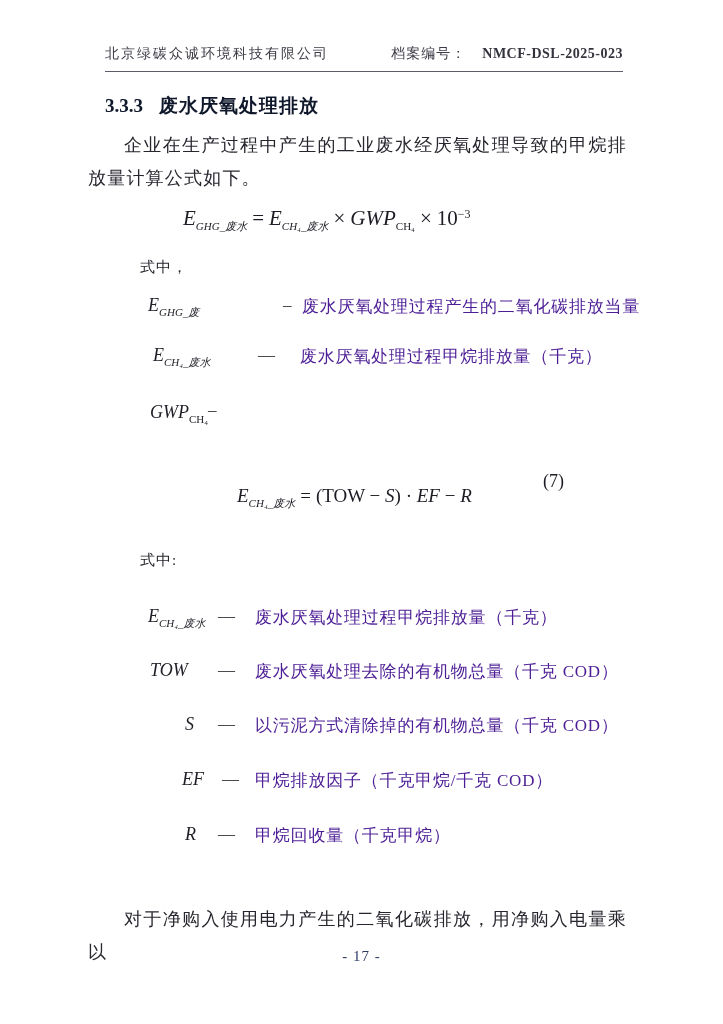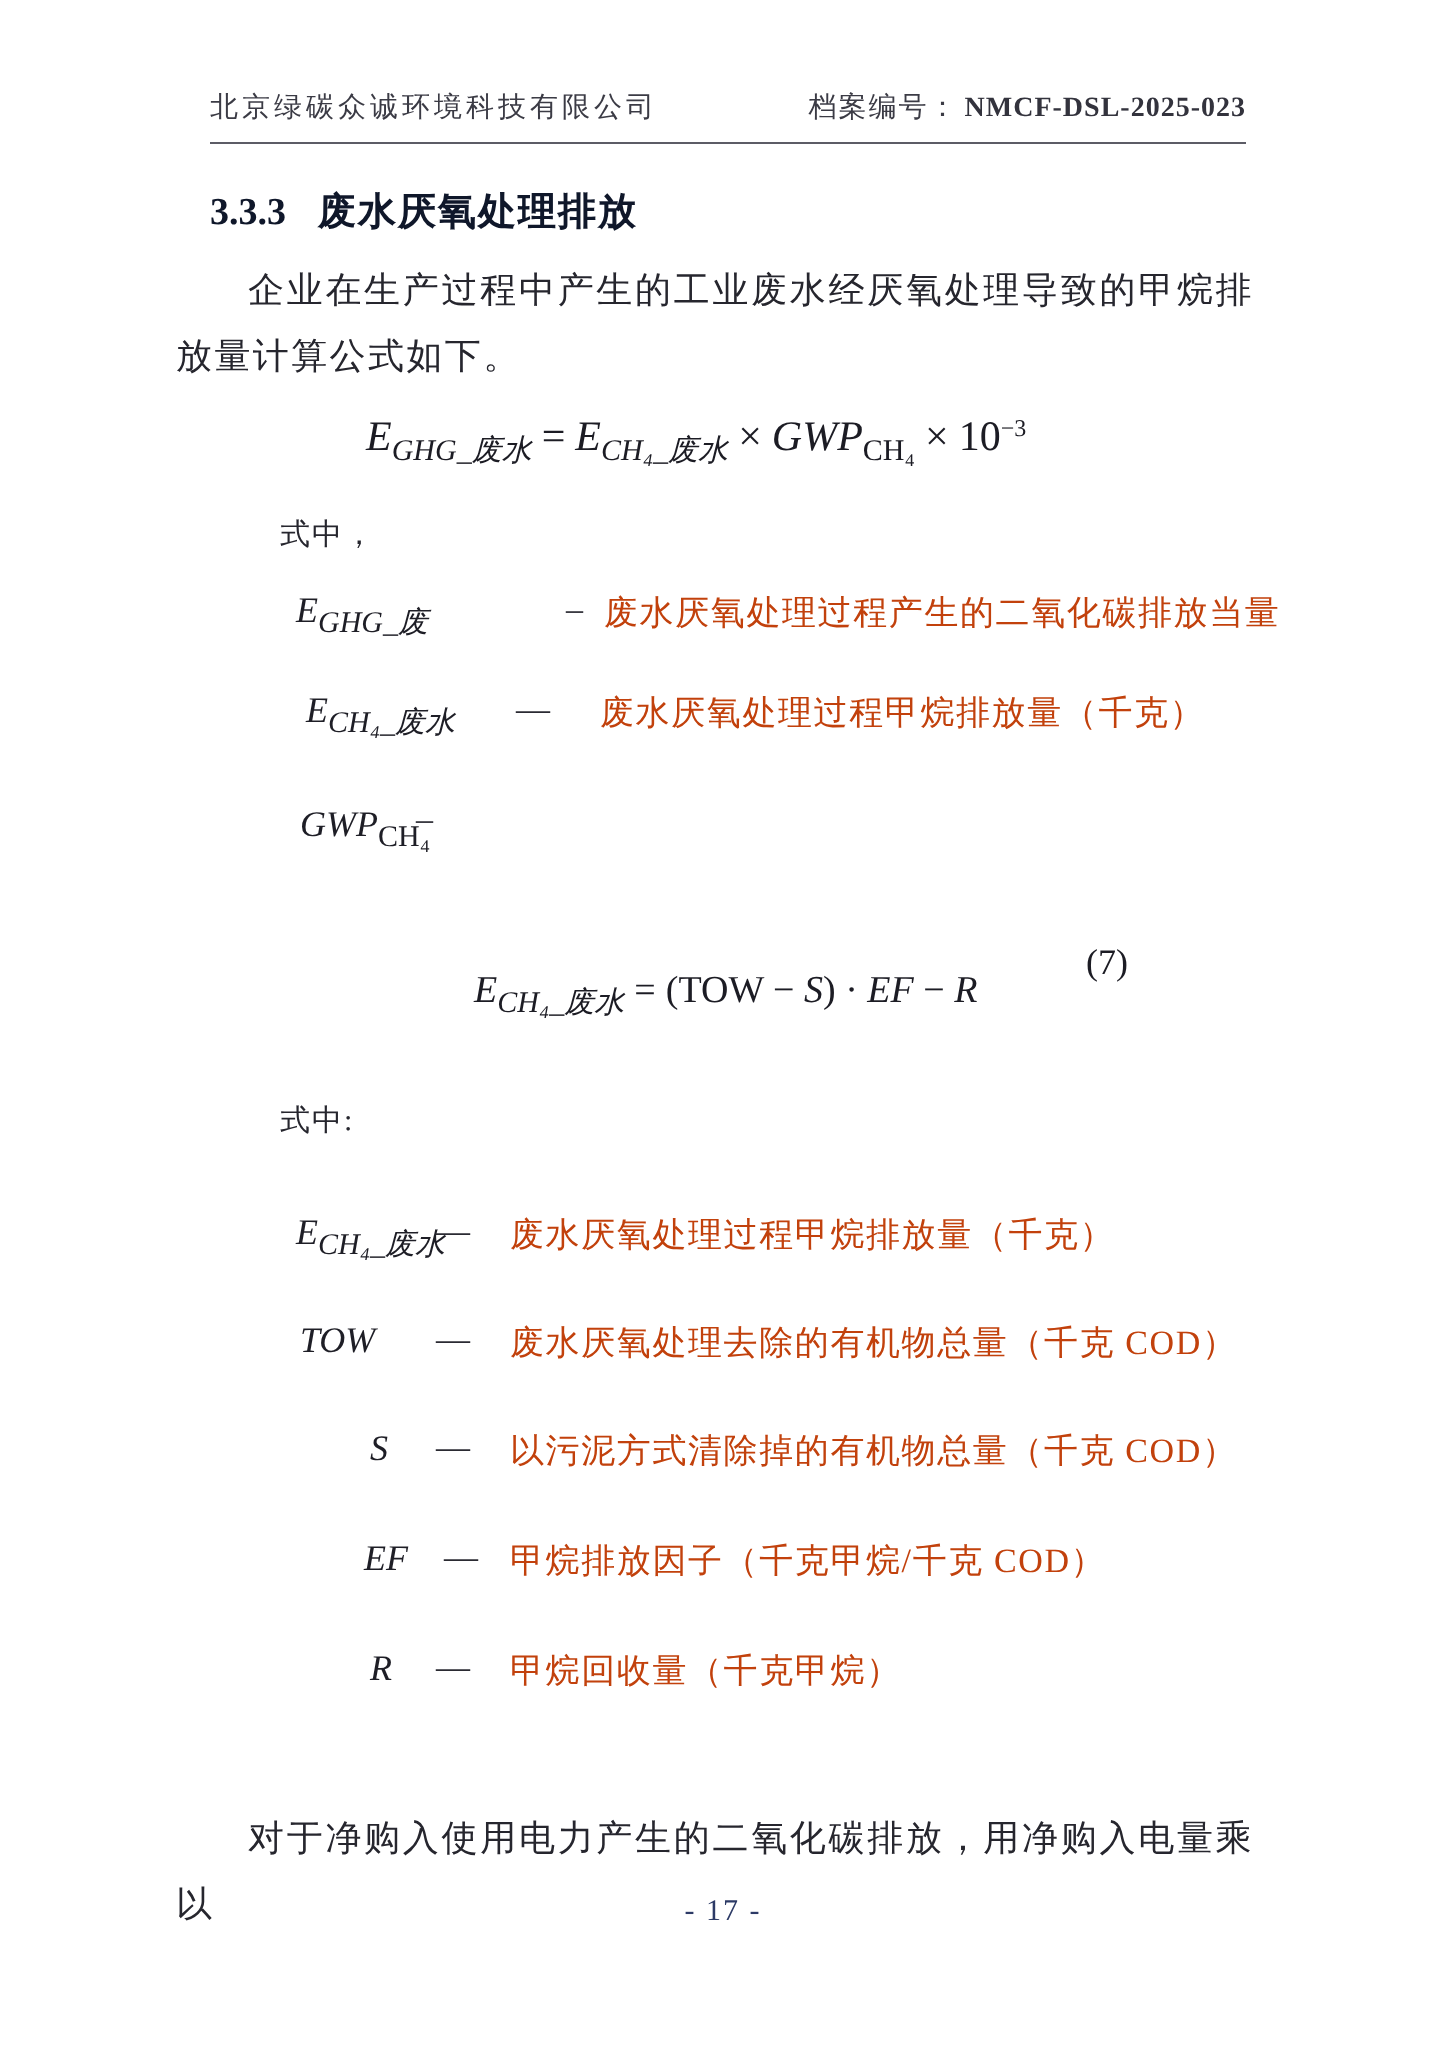--- a/index.html
+++ b/index.html
@@ -13,21 +13,21 @@
   }
   
   .header{
     position:absolute;left:105px;right:100px;top:45px;
     display:flex;justify-content:space-between;align-items:center;
     border-bottom:1.5px solid #5c5c66;
     padding-bottom:8px;
     font-size:14px;color:#3b3b45;
   }
   .header .company{letter-spacing:2px;}
-  .header .archive{display:flex;gap:3px;align-items:baseline;}
+  .header .archive{display:flex;gap:16px;align-items:baseline;}
   .header .archive-label{letter-spacing:1px;}
   .header .archive-number{font-weight:bold;letter-spacing:0.5px;color:#33333d;}
   
   .h-sec{
     position:absolute;left:105px;
     font-size:19px;font-weight:bold;color:#0f172a;
     letter-spacing:1px;white-space:nowrap;
   }
   .h-sec .sec-num{margin-right:16px;letter-spacing:0;}
   .h-sec sub{font-size:12px;vertical-align:-3px;}
@@ -38,31 +38,31 @@
     text-indent:2em;text-align:justify;color:#26262e;
   }
   
   .formula{
     position:absolute;
     font-size:21px;color:#1c1c24;white-space:nowrap;
   }
   .f-var{font-style:italic;}
   .f-op{font-style:normal;padding:0 5px;}
   .formula sub,.sym sub{
-    font-size:15px;vertical-align:-5px;letter-spacing:0;font-style:italic;
+    font-size:11px;vertical-align:-5px;letter-spacing:0;font-style:italic;
   }
   .formula sup{font-size:12px;vertical-align:7px;}
   
   .where{position:absolute;left:140px;font-size:15px;letter-spacing:1px;color:#26262e;}
   
   .defrow{position:absolute;left:0;right:0;height:34px;font-size:17px;}
   .defrow .sym{position:absolute;font-style:italic;font-size:18px;color:#1e1e26;white-space:nowrap;}
   .defrow .dash{position:absolute;color:#2a2a32;}
   .defrow .dash-raised{vertical-align:6px;display:inline-block;}
-  .defrow .txt{position:absolute;letter-spacing:0.8px;color:#c2410c;white-space:nowrap;}
+  .defrow .txt{position:absolute;letter-spacing:0.8px;color:#4c1d95;white-space:nowrap;}
   .gwp-text{position:absolute;left:225px;right:90px;line-height:38px;letter-spacing:0.8px;font-size:17px;}
   .gwp-text .inline-sym{font-style:italic;font-size:17px;}
   .gwp-text sub{font-size:10px;vertical-align:-4px;}
   .eq-label{position:absolute;font-size:18px;color:#1c1c24;}
   
   .footer{
     position:absolute;left:0;right:0;top:948px;
     text-align:center;font-size:15px;letter-spacing:1px;
     color:#2c3a66;
   }

